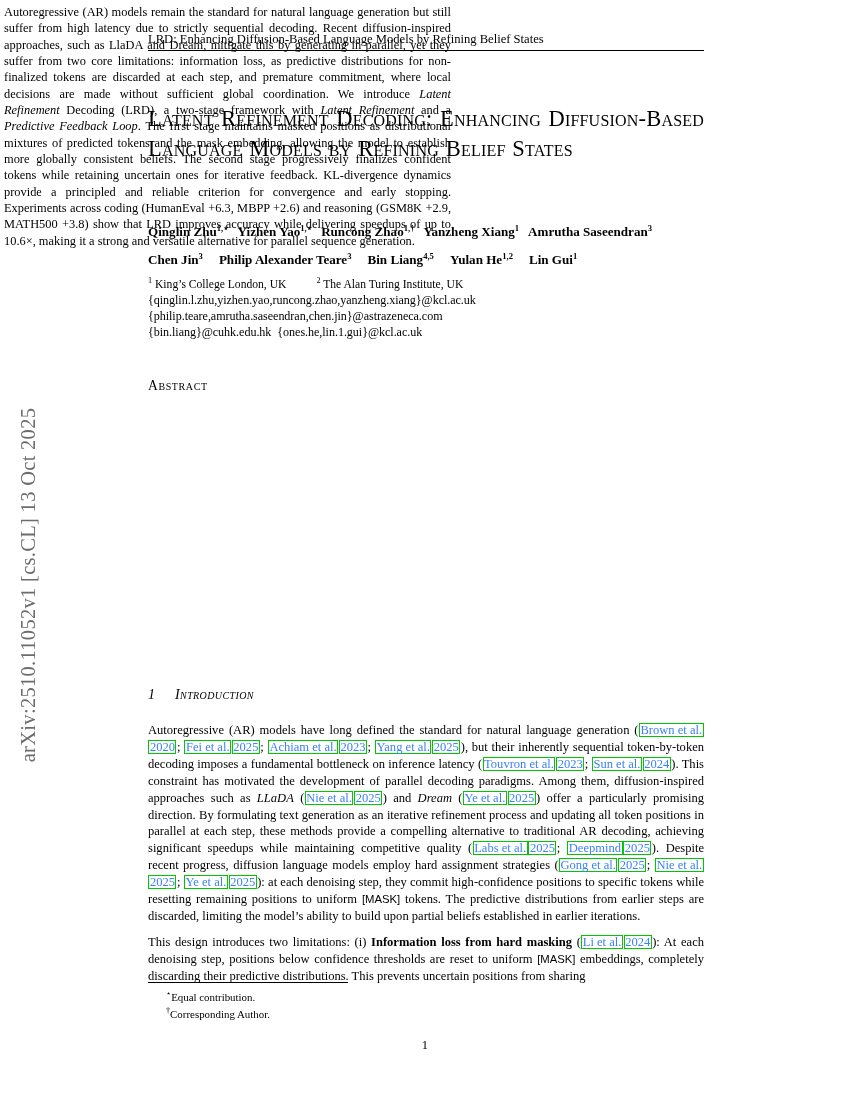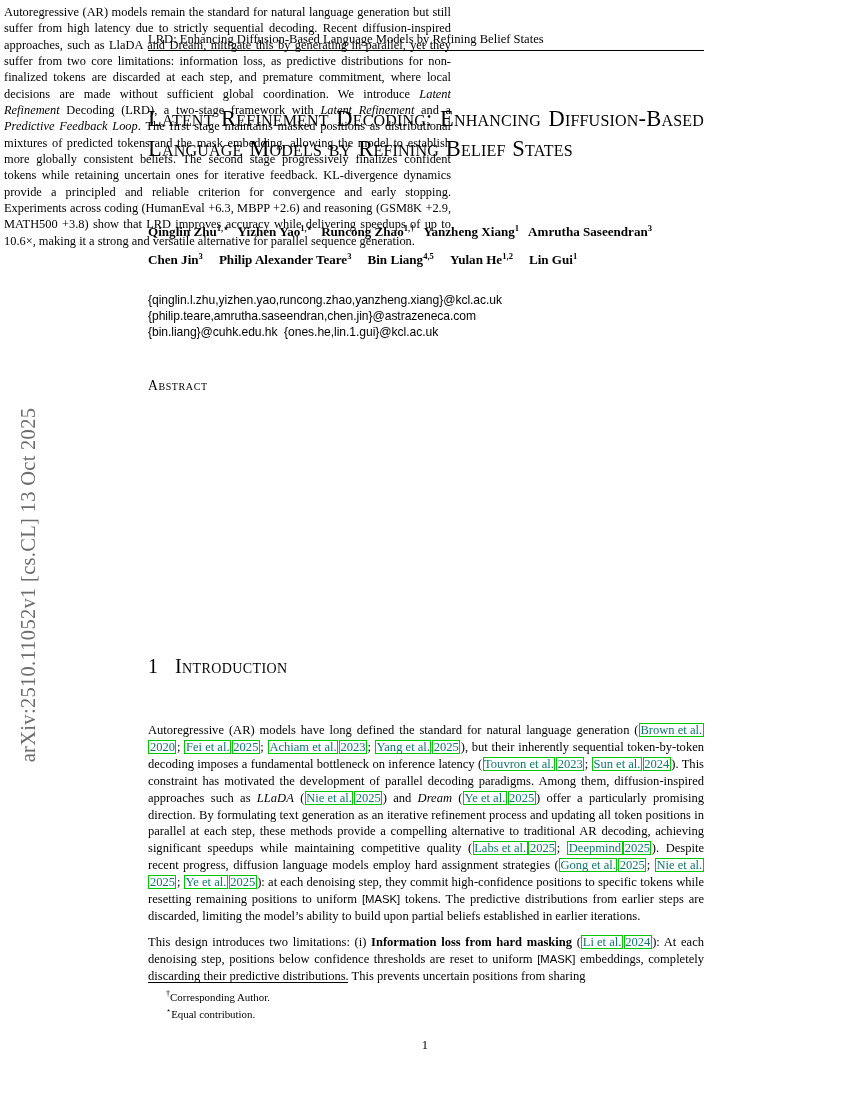--- a/index.html
+++ b/index.html
@@ -97,21 +97,21 @@
     line-height: 15.5px;
     white-space: nowrap;
   }
   .affil-line .sup { font-size: 8.2px; vertical-align: super; }
   .author-line .sup { font-size: 8.6px; vertical-align: super; font-weight: bold; }
   .gap-wide { display: inline-block; width: 30px; }
   .gap-mid  { display: inline-block; width: 16px; }
   .gap-sm   { display: inline-block; width: 9px; }
 
   .email-line {
-    font-family: Liberation Sans, sans-serif;
+    font-family: Liberation Serif, serif;
     font-size: 12.1px;
     line-height: 16.2px;
     white-space: pre;
     letter-spacing: -0.05px;
   }
   #email-block { top: 292px; }
 
   
   #abstract-heading {
     top: 378px;
@@ -125,24 +125,25 @@
     left: 198px;
     width: 455px;
     font-size: 12.4px;
     line-height: 16.35px;
     text-align: justify;
   }
   #abstract-body p { margin: 4px; }
 
   
   #section-intro-heading {
-    top: 655px;
-    font-size: 20px;
+    top: 687px;
+    font-size: 14px;
     font-variant: small-caps;
     letter-spacing: 0.4px;
+    font-style: italic;
   }
   #section-intro-heading .secnum {
     font-variant: normal;
     display: inline-block;
     width: 27px;
   }
 
   #intro-body {
     top: 722px;
     font-size: 12.55px;
@@ -158,21 +159,21 @@
   .it { font-style: italic; }
   .bf { font-weight: bold; }
 
   
   .cite {
     border: 1px solid #00c700;
     padding: 0 0.5px;
     margin: 0 0.4px;
     line-height: 12px;
     display: inline-block;
-    color: #0f766e;
+    color: #3b82f6;
   }
 
   
   #footnote-block {
     top: 982px;
   }
   #footnote-rule {
     border-top: 1.1px solid #000;
     width: 200px;
     margin-bottom: 4px;
@@ -210,20 +211,21 @@
   <div class="textcol" id="paper-title">Latent Refinement Decoding: Enhancing Diffusion-Based Language Models by Refining Belief States</div>
 
   <div class="textcol" id="running-header">
     <div class="header-title">LRD: Enhancing Diffusion-Based Language Models by Refining Belief States</div>
     <div class="header-rule"></div>
   </div>
 
   <div class="textcol" id="author-block">
     <div class="author-line" id="author-line-1"><span>Qinglin Zhu</span><span class="sup">1,⋆</span><span class="gap-sm"></span><span>Yizhen Yao</span><span class="sup">1,⋆</span><span class="gap-sm"></span><span>Runcong Zhao</span><span class="sup">1,†</span><span class="gap-sm"></span><span>Yanzheng Xiang</span><span class="sup">1</span><span class="gap-sm"></span><span>Amrutha Saseendran</span><span class="sup">3</span></div>
     <div class="author-line" id="author-line-2"><span>Chen Jin</span><span class="sup">3</span><span class="gap-mid"></span><span>Philip Alexander Teare</span><span class="sup">3</span><span class="gap-mid"></span><span>Bin Liang</span><span class="sup">4,5</span><span class="gap-mid"></span><span>Yulan He</span><span class="sup">1,2</span><span class="gap-mid"></span><span>Lin Gui</span><span class="sup">1</span></div>
+    <div class="affil-line" id="affil-line-1"><span class="sup">1</span><span> King’s College London, UK</span><span class="gap-wide"></span><span class="sup">2</span><span> The Alan Turing Institute, UK</span></div>
   </div>
 
   <div class="textcol" id="email-block">
     <div class="email-line">{qinglin.l.zhu,yizhen.yao,runcong.zhao,yanzheng.xiang}@kcl.ac.uk</div>
     <div class="email-line">{philip.teare,amrutha.saseendran,chen.jin}@astrazeneca.com</div>
     <div class="email-line">{bin.liang}@cuhk.edu.hk  {ones.he,lin.1.gui}@kcl.ac.uk</div>
   </div>
 
   <div class="textcol" id="abstract-heading">Abstract</div>
   <div id="abstract-body">
@@ -234,18 +236,18 @@
     <span class="secnum">1</span><span>Introduction</span>
   </div>
 
   <div class="textcol" id="intro-body">
     <p id="intro-p1"><span>Autoregressive (AR) models have long defined the standard for natural language generation (</span><span class="cite">Brown et al.</span><span class="cite">2020</span><span>; </span><span class="cite">Fei et al.</span><span class="cite">2025</span><span>; </span><span class="cite">Achiam et al.</span><span class="cite">2023</span><span>; </span><span class="cite">Yang et al.</span><span class="cite">2025</span><span>), but their inherently sequential token-by-token decoding imposes a fundamental bottleneck on inference latency (</span><span class="cite">Touvron et al.</span><span class="cite">2023</span><span>; </span><span class="cite">Sun et al.</span><span class="cite">2024</span><span>). This constraint has motivated the development of parallel decoding paradigms. Among them, diffusion-inspired approaches such as </span><span class="it">LLaDA</span><span> (</span><span class="cite">Nie et al.</span><span class="cite">2025</span><span>) and </span><span class="it">Dream</span><span> (</span><span class="cite">Ye et al.</span><span class="cite">2025</span><span>) offer a particularly promising direction. By formulating text generation as an iterative refinement process and updating all token positions in parallel at each step, these methods provide a compelling alternative to traditional AR decoding, achieving significant speedups while maintaining competitive quality (</span><span class="cite">Labs et al.</span><span class="cite">2025</span><span>; </span><span class="cite">Deepmind</span><span class="cite">2025</span><span>). Despite recent progress, diffusion language models employ hard assignment strategies (</span><span class="cite">Gong et al.</span><span class="cite">2025</span><span>; </span><span class="cite">Nie et al.</span><span class="cite">2025</span><span>; </span><span class="cite">Ye et al.</span><span class="cite">2025</span><span>): at each denoising step, they commit high-confidence positions to specific tokens while resetting remaining positions to uniform </span><span class="mono">[MASK]</span><span> tokens. The predictive distributions from earlier steps are discarded, limiting the model’s ability to build upon partial beliefs established in earlier iterations.</span></p>
     <p id="intro-p2"><span>This design introduces two limitations: (i) </span><span class="bf">Information loss from hard masking</span><span> (</span><span class="cite">Li et al.</span><span class="cite">2024</span><span>): At each denoising step, positions below confidence thresholds are reset to uniform </span><span class="mono">[MASK]</span><span> embeddings, completely discarding their predictive distributions. This prevents uncertain positions from sharing</span></p>
   </div>
 
   <div class="textcol" id="footnote-block">
     <div id="footnote-rule"></div>
+    <div class="footnote" id="footnote-0"><span class="fnmark">⋆</span><span>Equal contribution.</span></div>
     <div class="footnote" id="footnote-1"><span class="fnmark">†</span><span>Corresponding Author.</span></div>
-    <div class="footnote" id="footnote-0"><span class="fnmark">⋆</span><span>Equal contribution.</span></div>
   </div>
 
   <div id="page-number">1</div>
 </div>
 
 </body></html>

